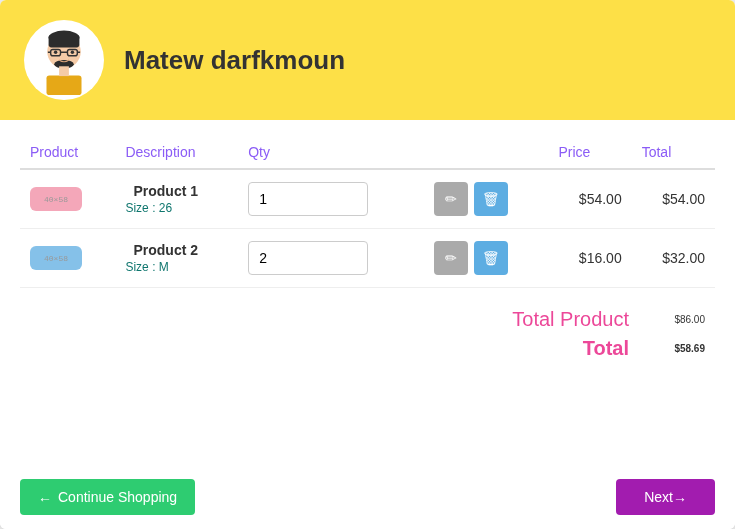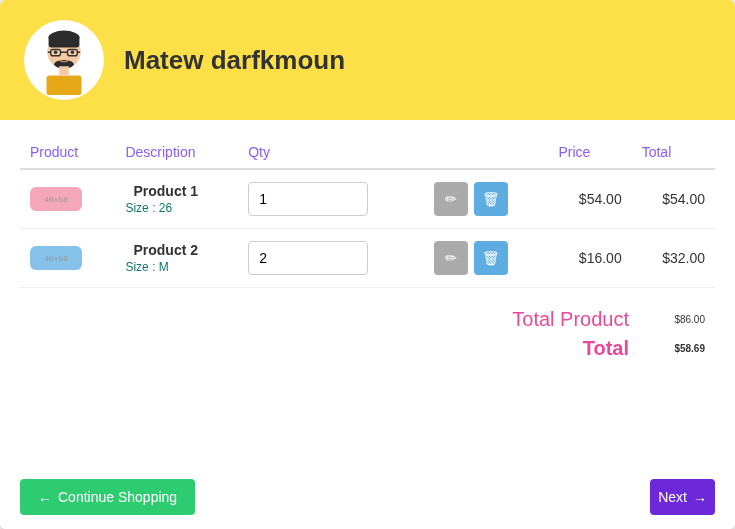--- a/index.html
+++ b/index.html
@@ -145,30 +145,29 @@
       border: none;
       border-radius: 4px;
       padding: 10px 18px;
       font-size: 14px;
       cursor: pointer;
       display: flex;
       align-items: center;
       gap: 6px;
     }
     .btn-next {
-      background: #6d28d9;
+      background: #a21caf;
       color: #fff;
       border: none;
       border-radius: 4px;
-      padding: 10px 8px;
+      padding: 10px 28px;
       font-size: 14px;
       cursor: pointer;
       display: flex;
       align-items: center;
-      gap: 6px;
     }
     .arrow-left::before { content: '←'; }
     .arrow-right::after { content: '→'; }
   </style>
 </head>
 <body>
 
 <div class="page-container">
 
   <div class="header">

